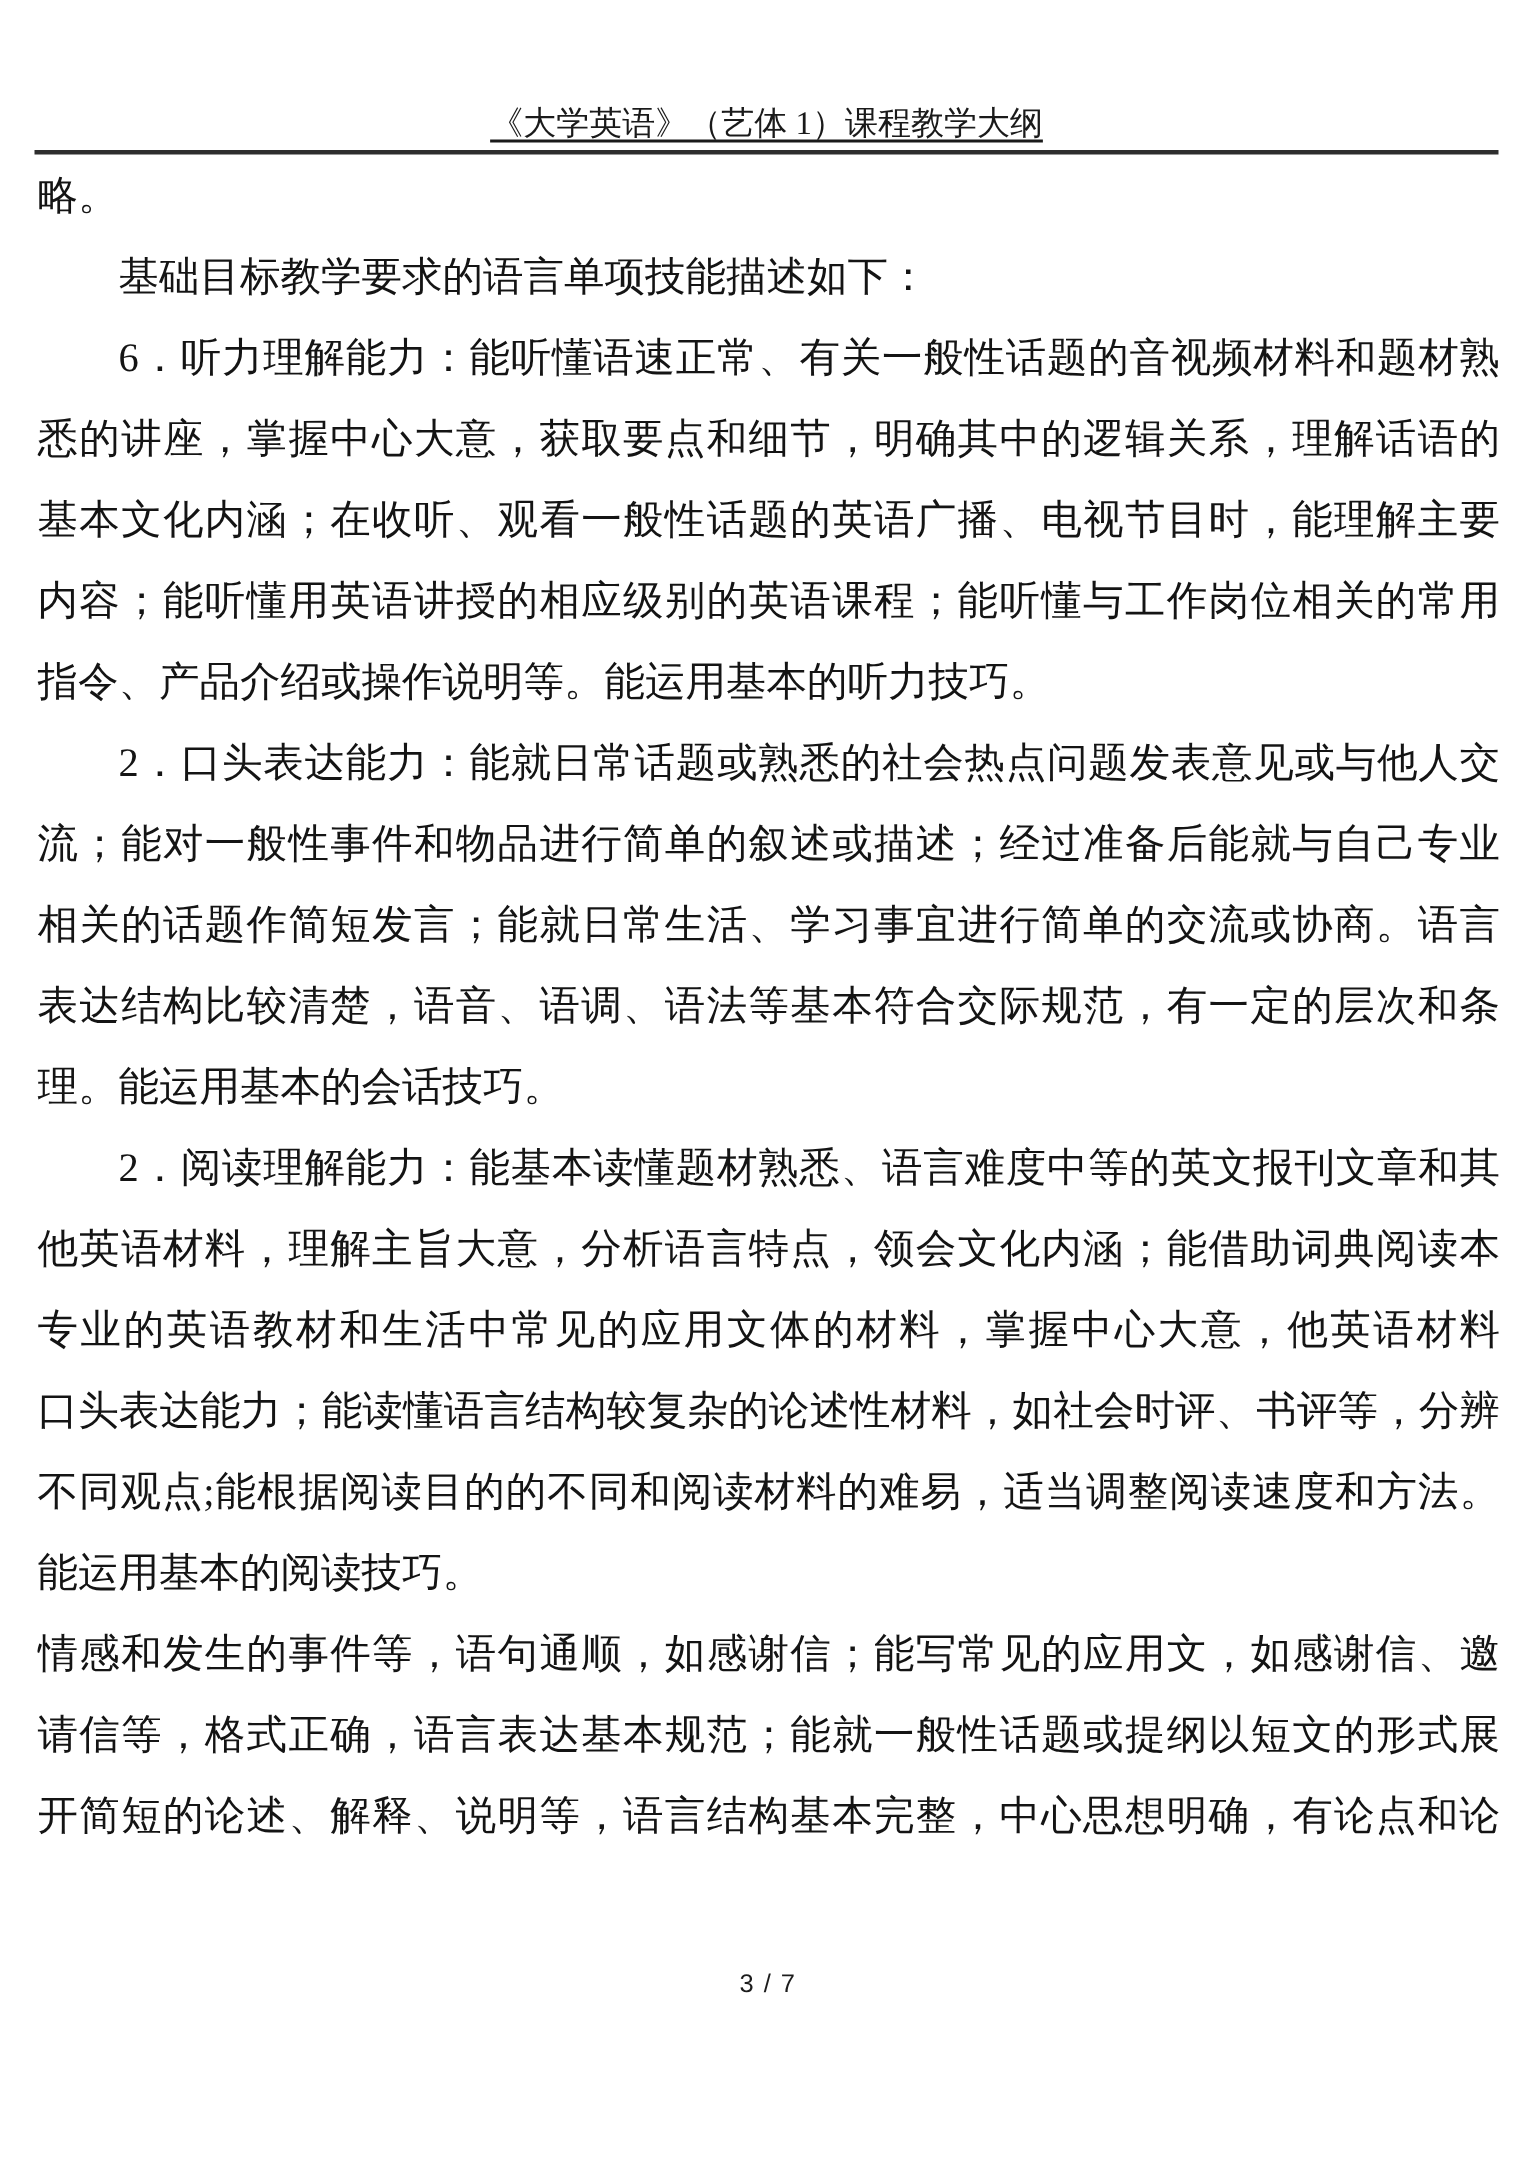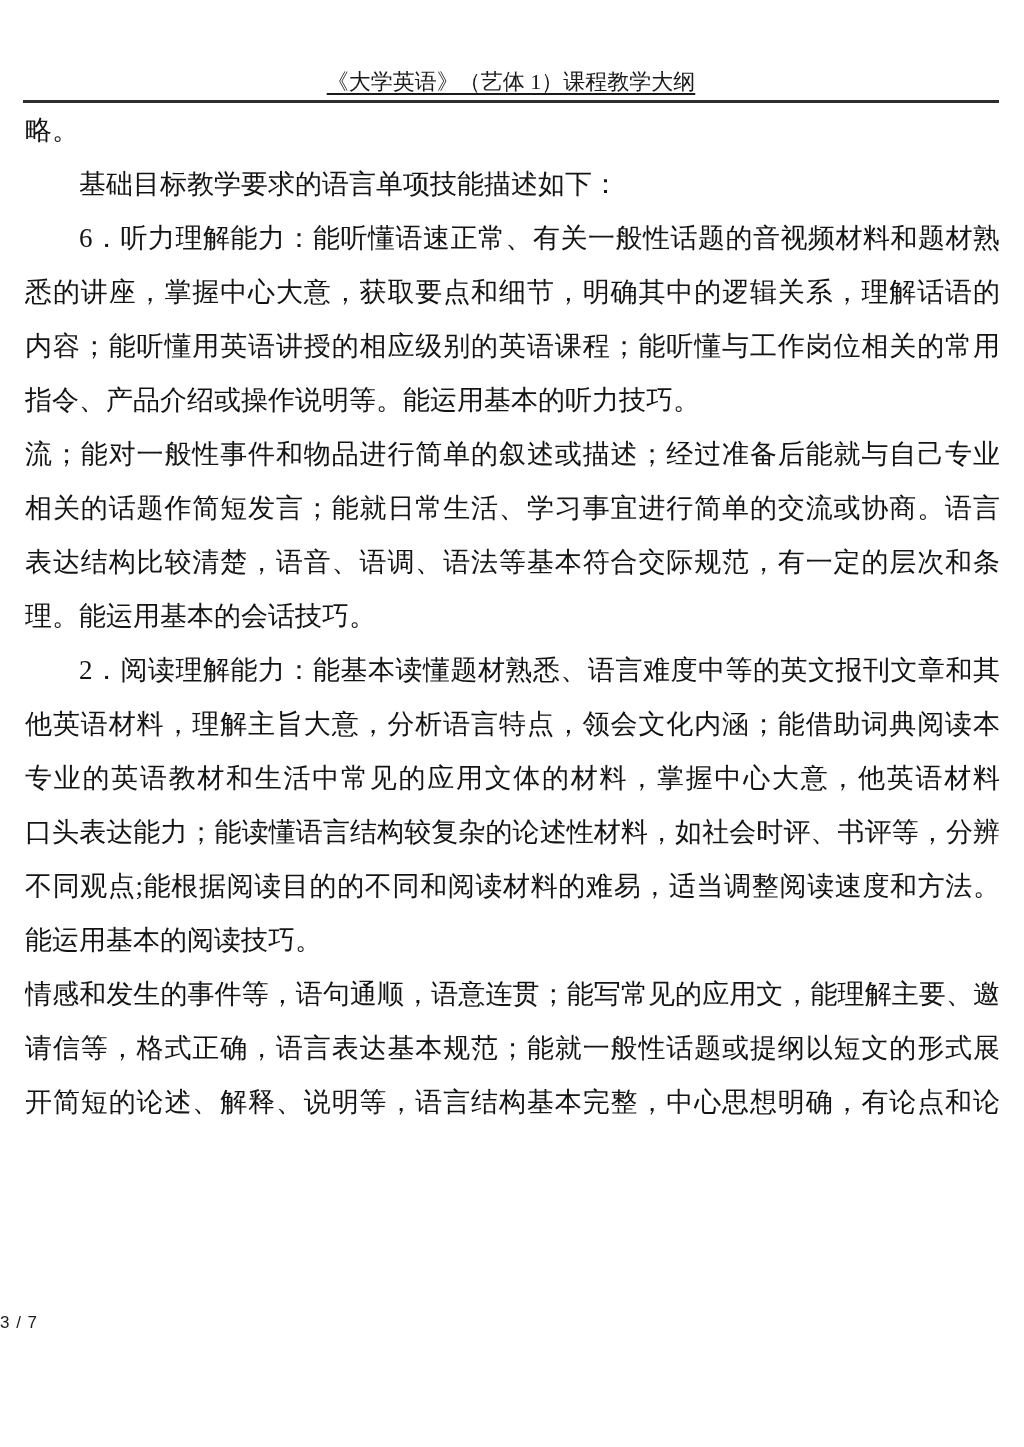--- a/index.html
+++ b/index.html
@@ -68,21 +68,21 @@
   }
   .line.indent {
     text-indent: 2em;
   }
   
   .footer {
     position: absolute;
     top: 1313px;
     left: 0;
     width: 1024px;
-    text-align: left;
+    text-align: center;
   }
   .page-number {
     font-family: "Liberation Sans", "DejaVu Sans", sans-serif;
     font-size: 17px;
     color: #1c1c1c;
     letter-spacing: 1px;
   }
 </style>
 </head>
 <body>
@@ -96,39 +96,41 @@
   <div class="body-area">
       <div class="paragraph">
         <div class="line no-fill">略。</div>
       </div>
       <div class="paragraph">
         <div class="line indent no-fill">基础目标教学要求的语言单项技能描述如下：</div>
       </div>
       <div class="paragraph">
         <div class="line indent">6．听力理解能力：能听懂语速正常、有关一般性话题的音视频材料和题材熟</div>
         <div class="line">悉的讲座，掌握中心大意，获取要点和细节，明确其中的逻辑关系，理解话语的</div>
+        <div class="line">基本文化内涵；在收听、观看一般性话题的英语广播、电视节目时，能理解主要</div>
         <div class="line">内容；能听懂用英语讲授的相应级别的英语课程；能听懂与工作岗位相关的常用</div>
         <div class="line no-fill">指令、产品介绍或操作说明等。能运用基本的听力技巧。</div>
       </div>
       <div class="paragraph">
+        <div class="line indent">2．口头表达能力：能就日常话题或熟悉的社会热点问题发表意见或与他人交</div>
         <div class="line">流；能对一般性事件和物品进行简单的叙述或描述；经过准备后能就与自己专业</div>
         <div class="line">相关的话题作简短发言；能就日常生活、学习事宜进行简单的交流或协商。语言</div>
         <div class="line">表达结构比较清楚，语音、语调、语法等基本符合交际规范，有一定的层次和条</div>
         <div class="line no-fill">理。能运用基本的会话技巧。</div>
       </div>
       <div class="paragraph">
         <div class="line indent">2．阅读理解能力：能基本读懂题材熟悉、语言难度中等的英文报刊文章和其</div>
         <div class="line">他英语材料，理解主旨大意，分析语言特点，领会文化内涵；能借助词典阅读本</div>
         <div class="line">专业的英语教材和生活中常见的应用文体的材料，掌握中心大意，他英语材料</div>
         <div class="line">口头表达能力；能读懂语言结构较复杂的论述性材料，如社会时评、书评等，分辨</div>
         <div class="line">不同观点;能根据阅读目的的不同和阅读材料的难易，适当调整阅读速度和方法。</div>
         <div class="line no-fill">能运用基本的阅读技巧。</div>
       </div>
       <div class="paragraph">
-        <div class="line">情感和发生的事件等，语句通顺，语意连贯；能写常见的应用文，能理解主要、邀</div>
+        <div class="line">情感和发生的事件等，语句通顺，如感谢信；能写常见的应用文，如感谢信、邀</div>
         <div class="line">请信等，格式正确，语言表达基本规范；能就一般性话题或提纲以短文的形式展</div>
         <div class="line">开简短的论述、解释、说明等，语言结构基本完整，中心思想明确，有论点和论</div>
       </div>
     </div>
 
   <div class="footer">
     <span class="page-number">3 / 7</span>
   </div>
 
 </div>

